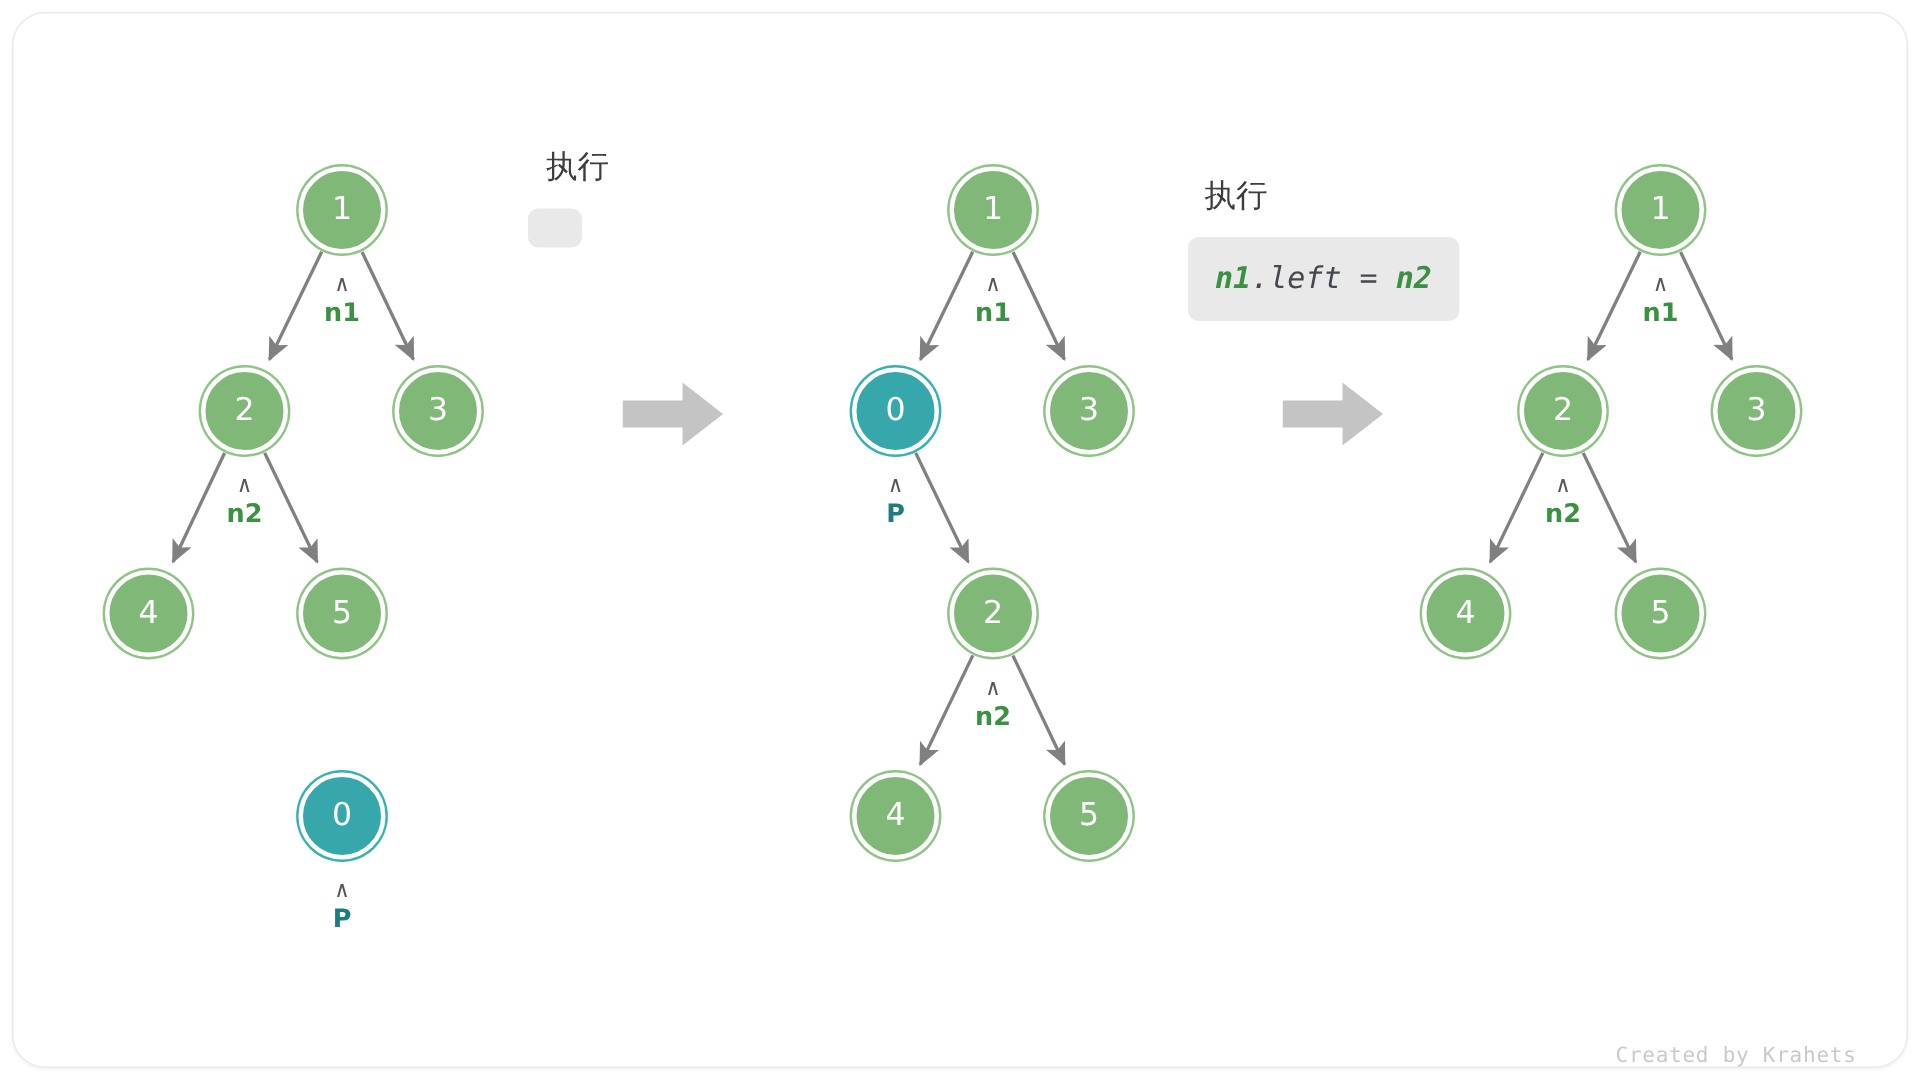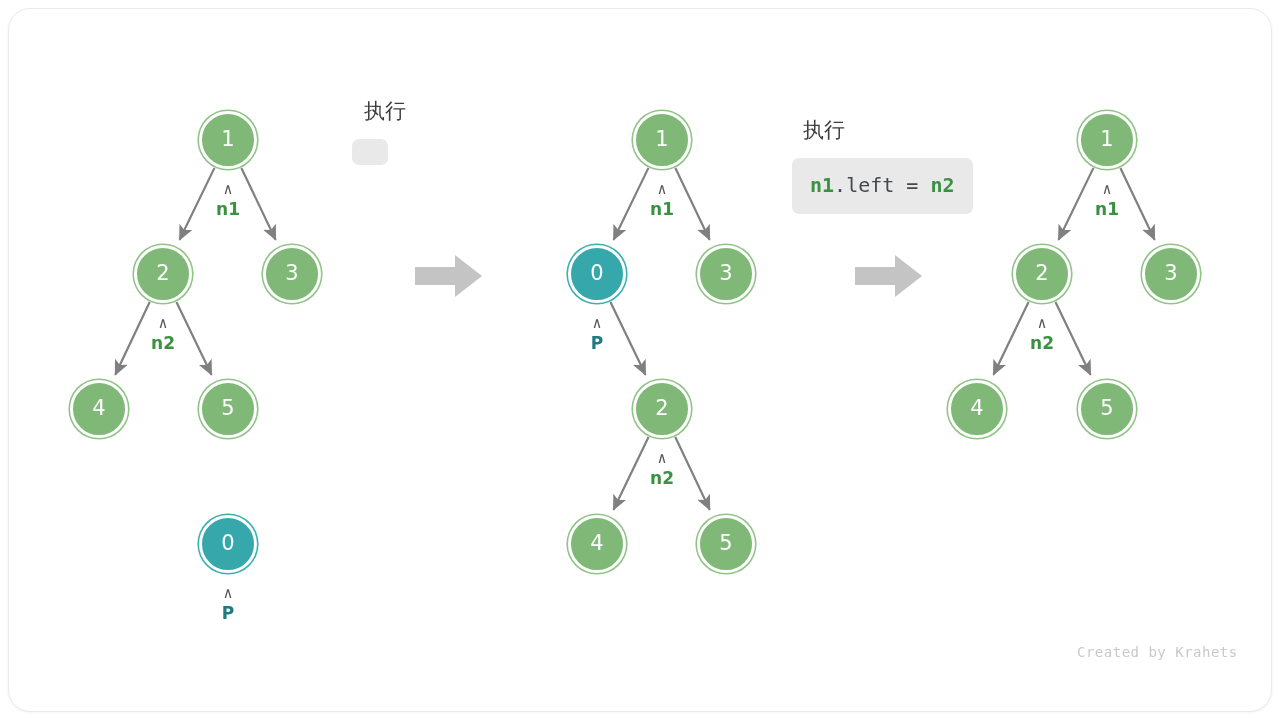--- a/index.html
+++ b/index.html
@@ -240,25 +240,25 @@
       </div>
       <div class="ptr" style="left: 1012px; top: 316px;">
         <span class="caret">∧</span>
         <span class="pname green">n2</span>
       </div>
     </div>
   <div id="steps-layer">
       <div class="exec-label" style="left: 364px; top: 101px;">执行</div>
       <div class="code-box" style="left: 352px; top: 139px;"></div>
       <div class="exec-label" style="left: 803px; top: 120px;">执行</div>
-      <div class="code-box" style="left: 792px; top: 158px;"><div><span class="ident-g">n1</span><span>.left = </span><span class="ident-g">n2</span></div></div>
+      <div class="code-box" style="left: 792px; top: 158px; font-style: italic;"><div><span class="ident-g">n1</span><span>.left = </span><span class="ident-g">n2</span></div></div>
     </div>
   <div id="transitions-layer">
       <div class="big-arrow" style="left: 415px; top: 254px;"><svg width="68" height="44" viewBox="0 0 68 44" xmlns="http://www.w3.org/2000/svg">
           <path d="M0,13 L40,13 L40,1 L67,22 L40,43 L40,31 L0,31 Z" fill="#c4c4c4"></path>
         </svg></div>
       <div class="big-arrow" style="left: 855px; top: 254px;"><svg width="68" height="44" viewBox="0 0 68 44" xmlns="http://www.w3.org/2000/svg">
           <path d="M0,13 L40,13 L40,1 L67,22 L40,43 L40,31 L0,31 Z" fill="#c4c4c4"></path>
         </svg></div>
     </div>
 
-  <div class="watermark" style="left:1077px; top:644px;text-align:right;">Created by Krahets</div>
+  <div class="watermark" style="left:1077px; top:696px;text-align:right;">Created by Krahets</div>
 </div>
 
 </body></html>

